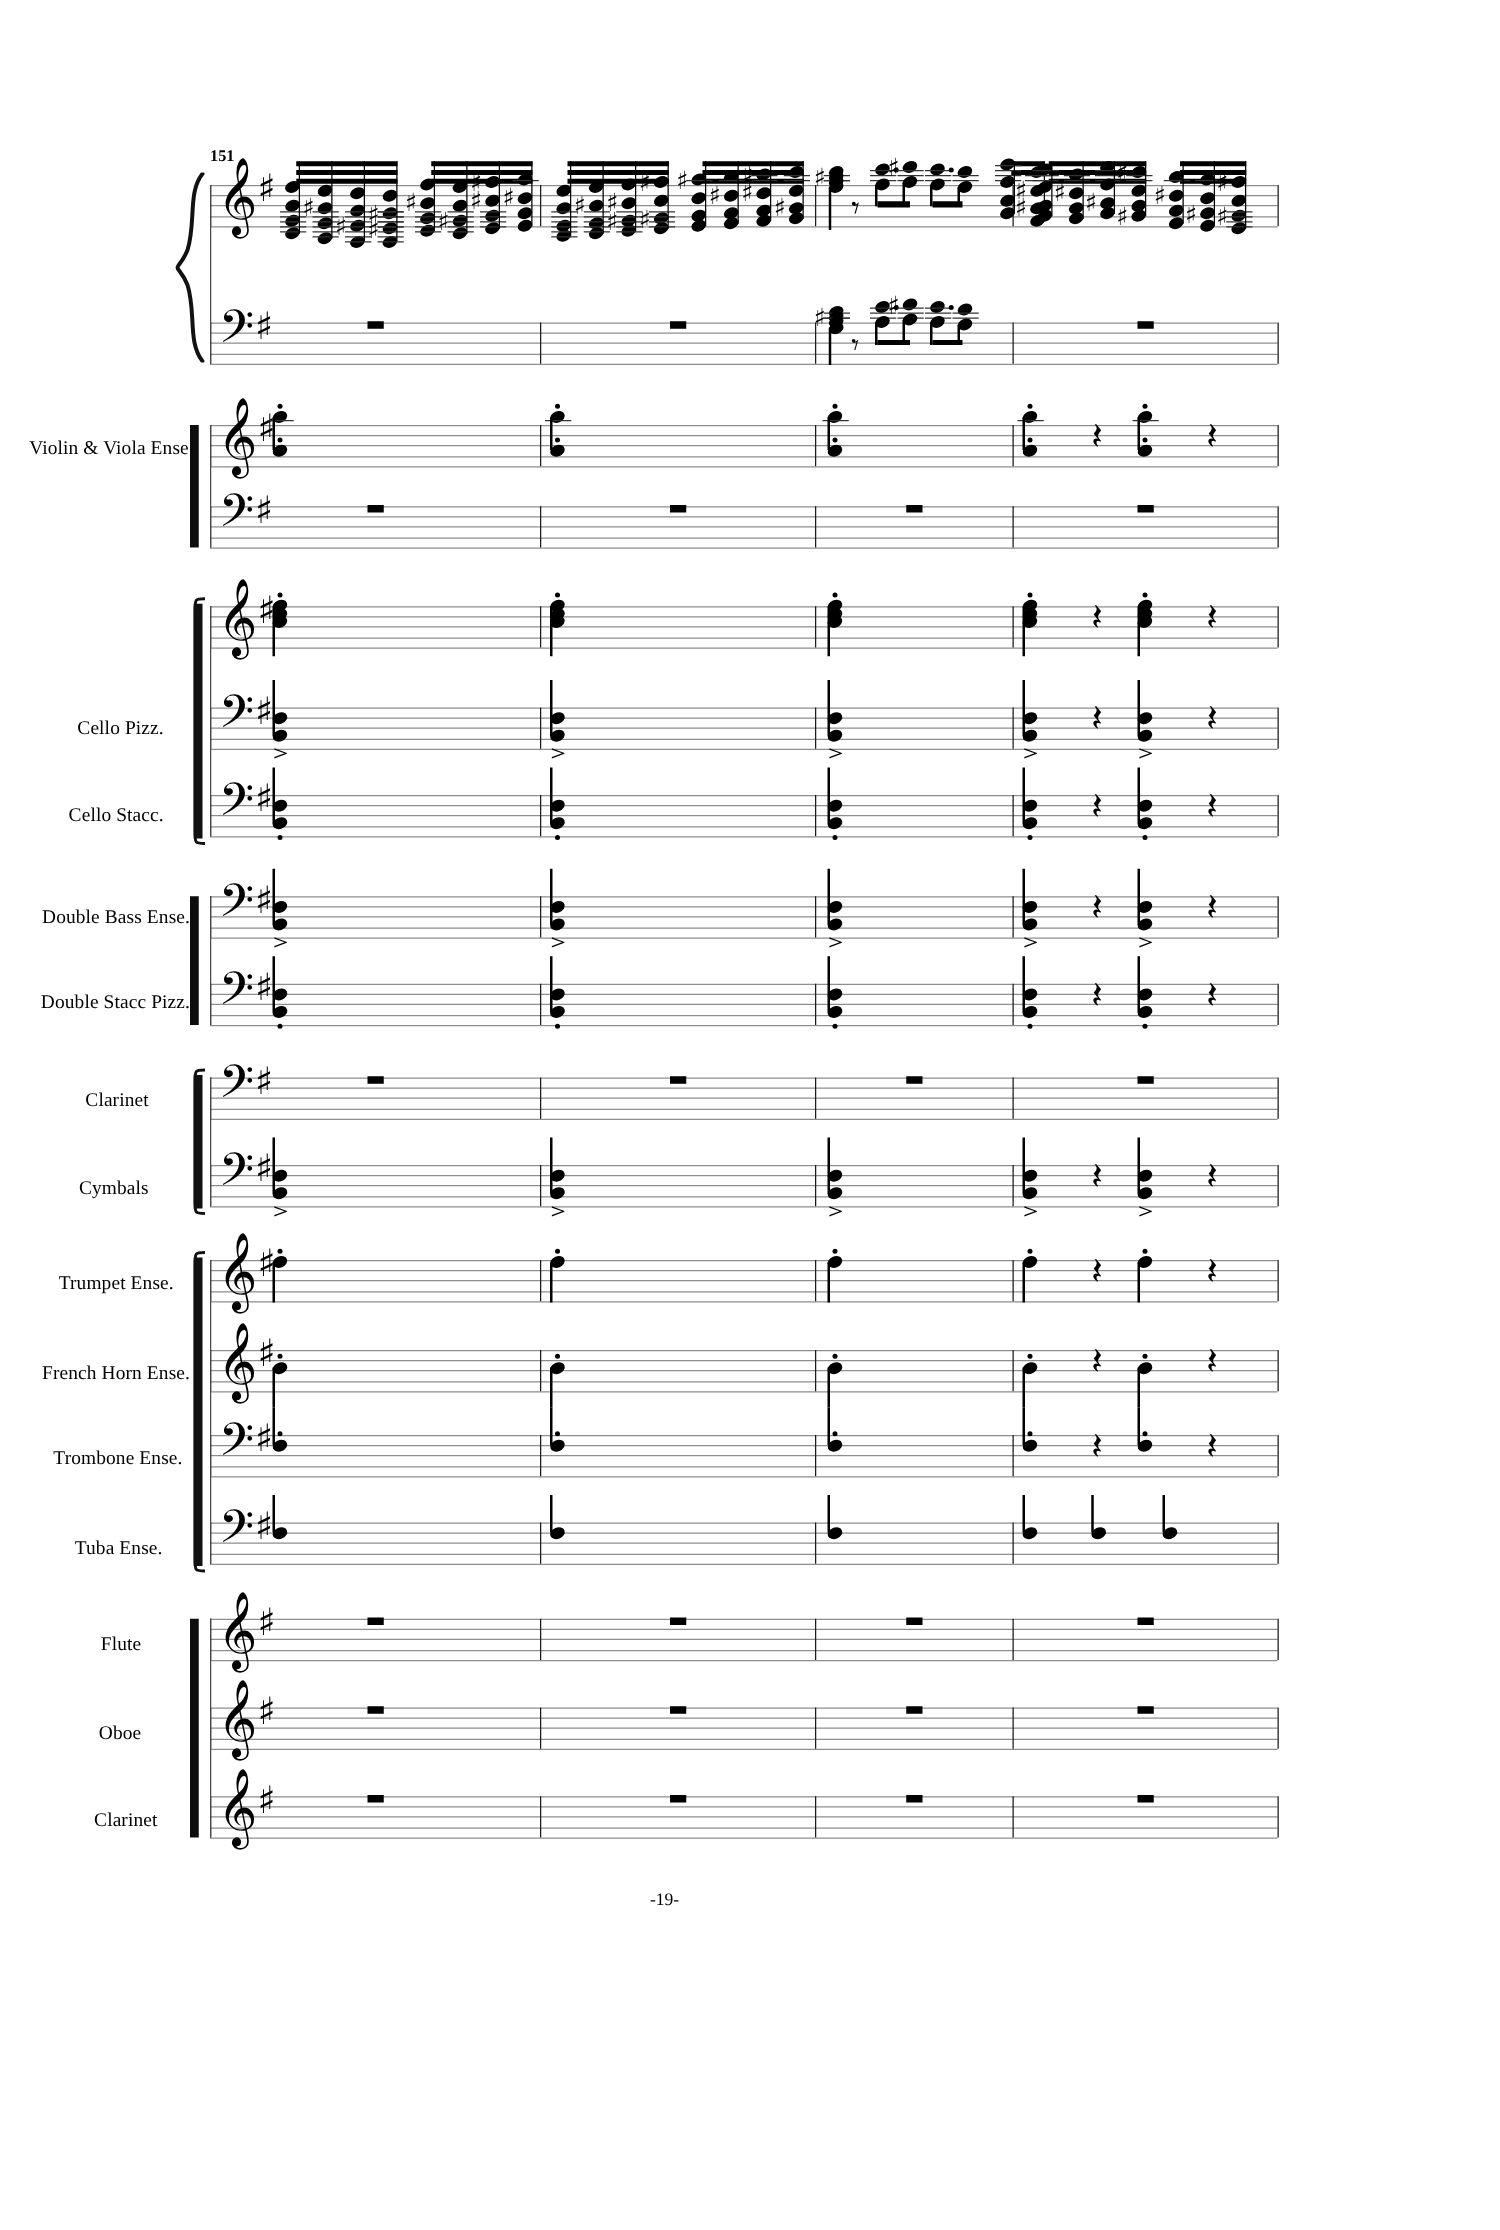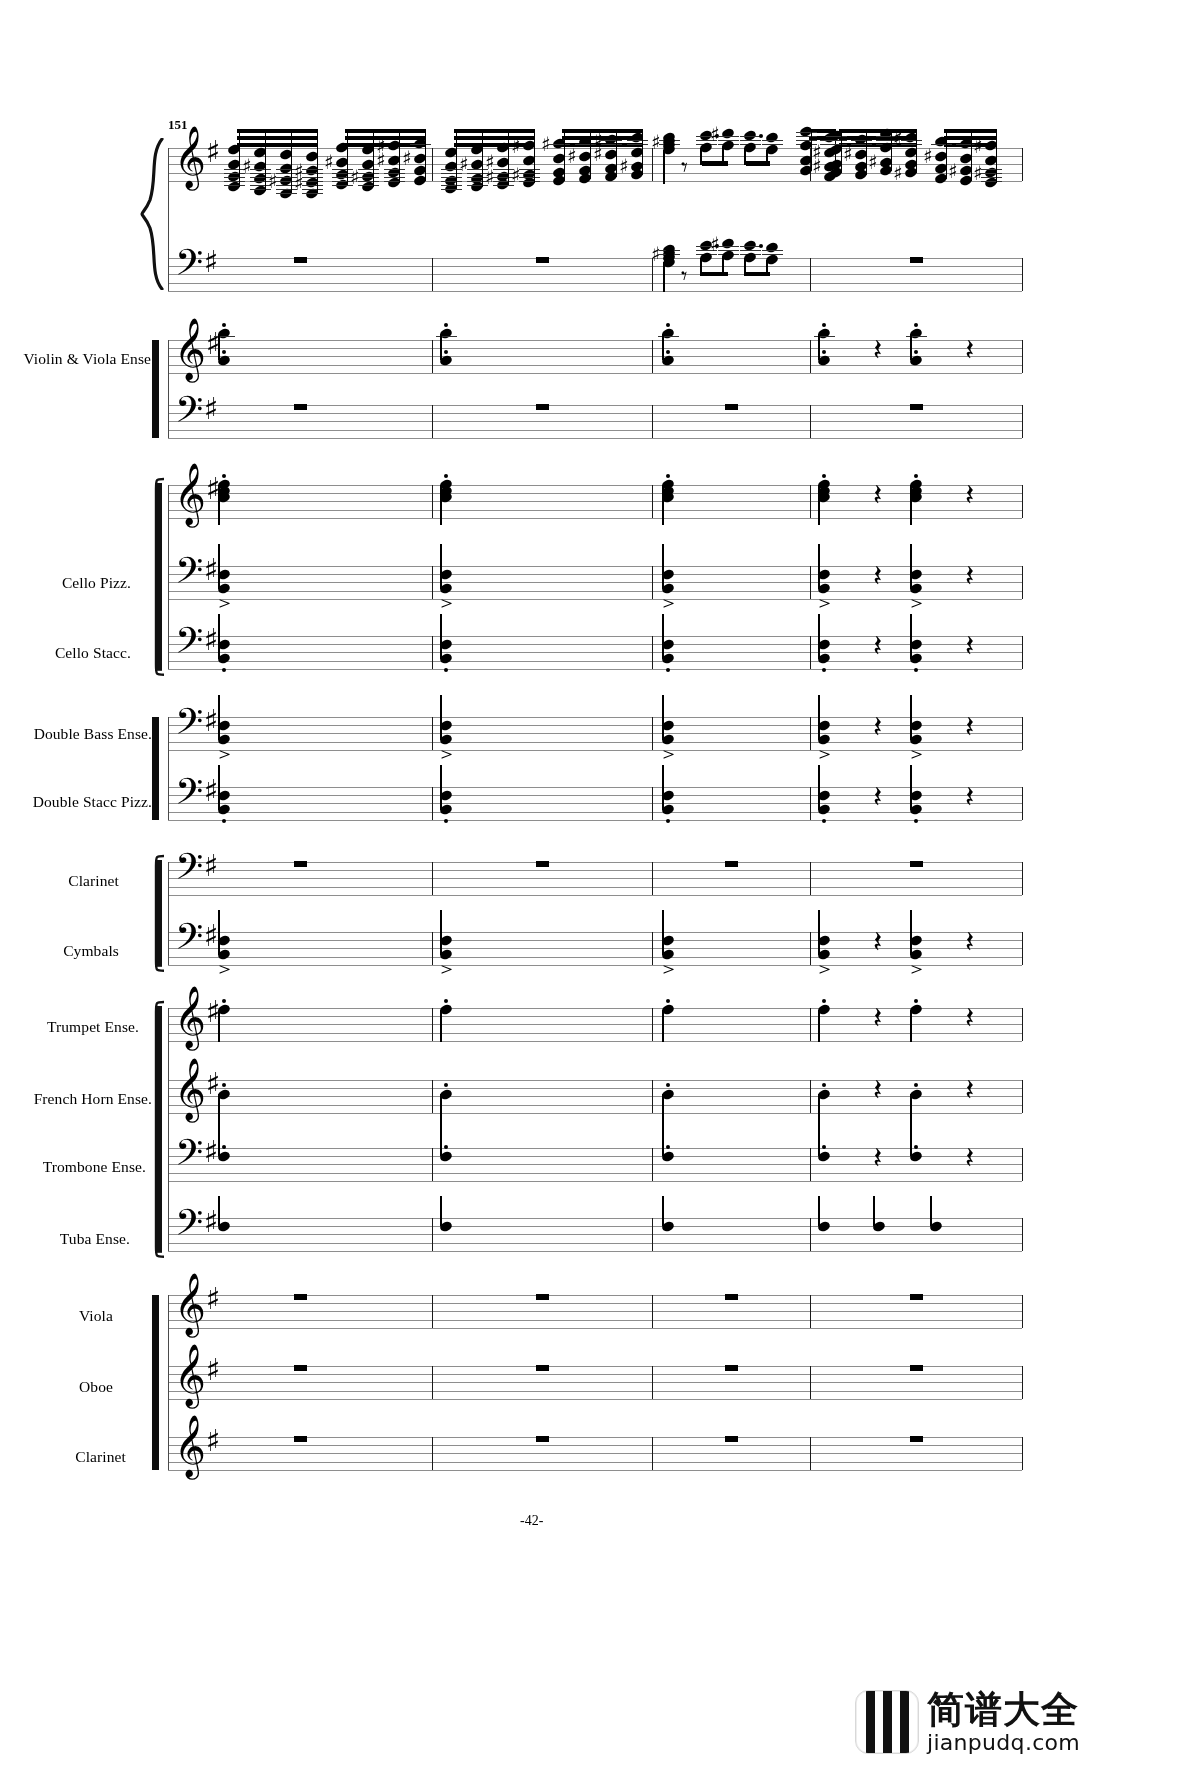--- a/index.html
+++ b/index.html
@@ -94,42 +94,31 @@
   <div class="inst-label" style="left:152px;top:1100px;">
     <span>French Horn Ense.</span>
   </div>
   <div class="inst-label" style="left:146px;top:1168px;">
     <span>Trombone Ense.</span>
   </div>
   <div class="inst-label" style="left:130px;top:1240px;">
     <span>Tuba Ense.</span>
   </div>
   <div class="inst-label" style="left:113px;top:1317px;">
-    <span>Viola</span>
+    <span>Flute</span>
   </div>
   <div class="inst-label" style="left:113px;top:1388px;">
     <span>Oboe</span>
   </div>
   <div class="inst-label" style="left:126px;top:1458px;">
     <span>Clarinet</span>
   </div>
 
-  <div class="pagenum" style="left:520px;top:1513px;">-42-</div>
-
-  <div id="wm" style="left:855px;top:1690px;">
-    <div class="wm-keys">
-      <i style="left:10px;width:9px;"></i>
-      <i style="left:27px;width:9px;"></i>
-      <i style="left:44px;width:9px;"></i>
-    </div>
-    <div class="wm-text">
-      <div class="wm-cn">简谱大全</div>
-      <div class="wm-url">jianpudq.com</div>
-    </div>
-  </div>
+  <div class="pagenum" style="left:520px;top:1513px;">-19-</div>
+
 
 <div class="brace" style="left: 140px; top: 138px;">
       <svg width="26" height="152" viewBox="0 0 26 152">
         <path d="M22 1 C10 16,17 40,10 62 C6 72,2 74,2 76 C2 78,6 80,10 90 C17 112,10 136,22 151" stroke="#111" stroke-width="3.2" fill="none" stroke-linecap="round"></path>
       </svg>
     </div>
     <div class="staff" style="left:168px;top:148px;width:854px;height:32.8px;">
       <div class="ln" style="top: 0px;"></div>
       <div class="ln" style="top: 8.2px;"></div>
       <div class="ln" style="top: 16.4px;"></div>

